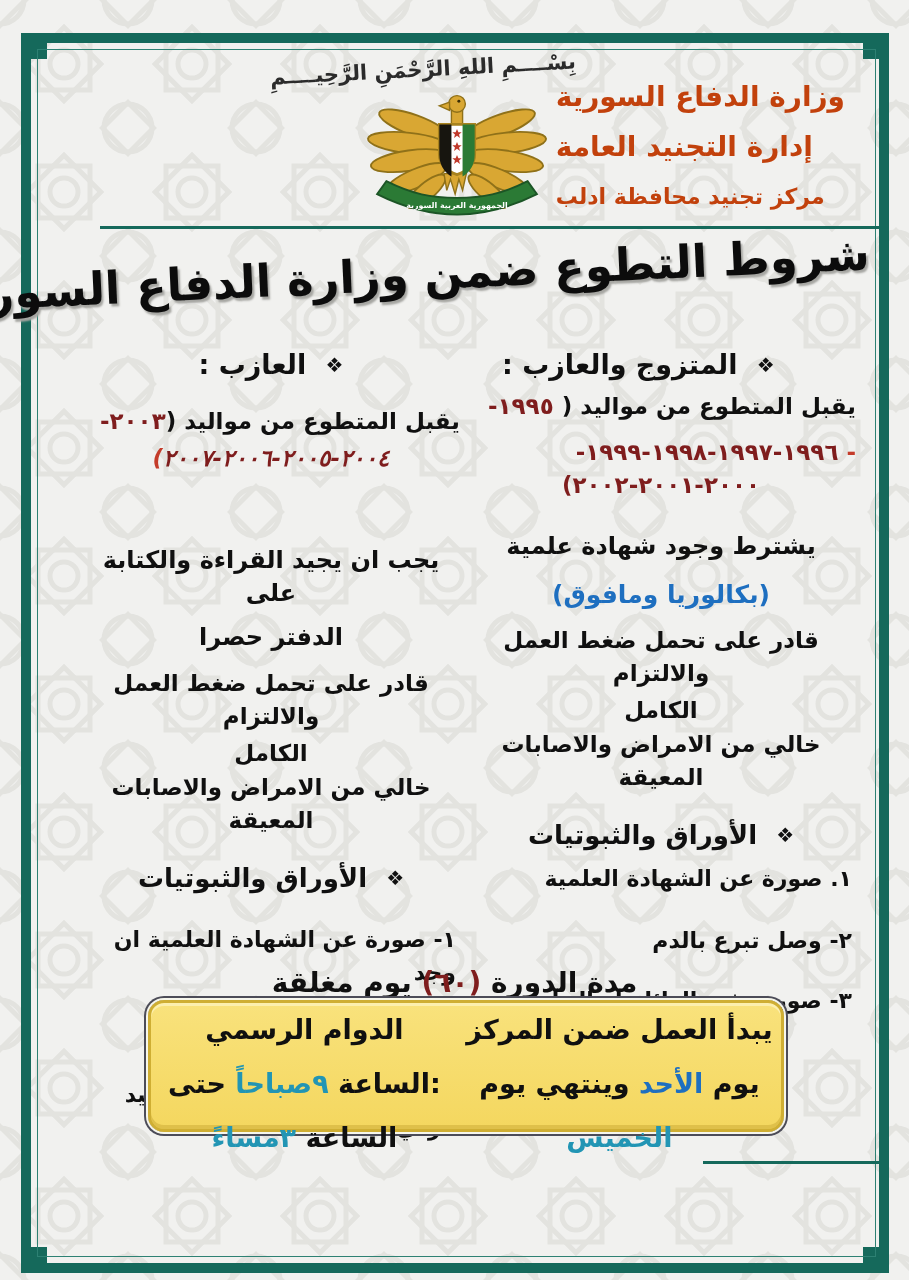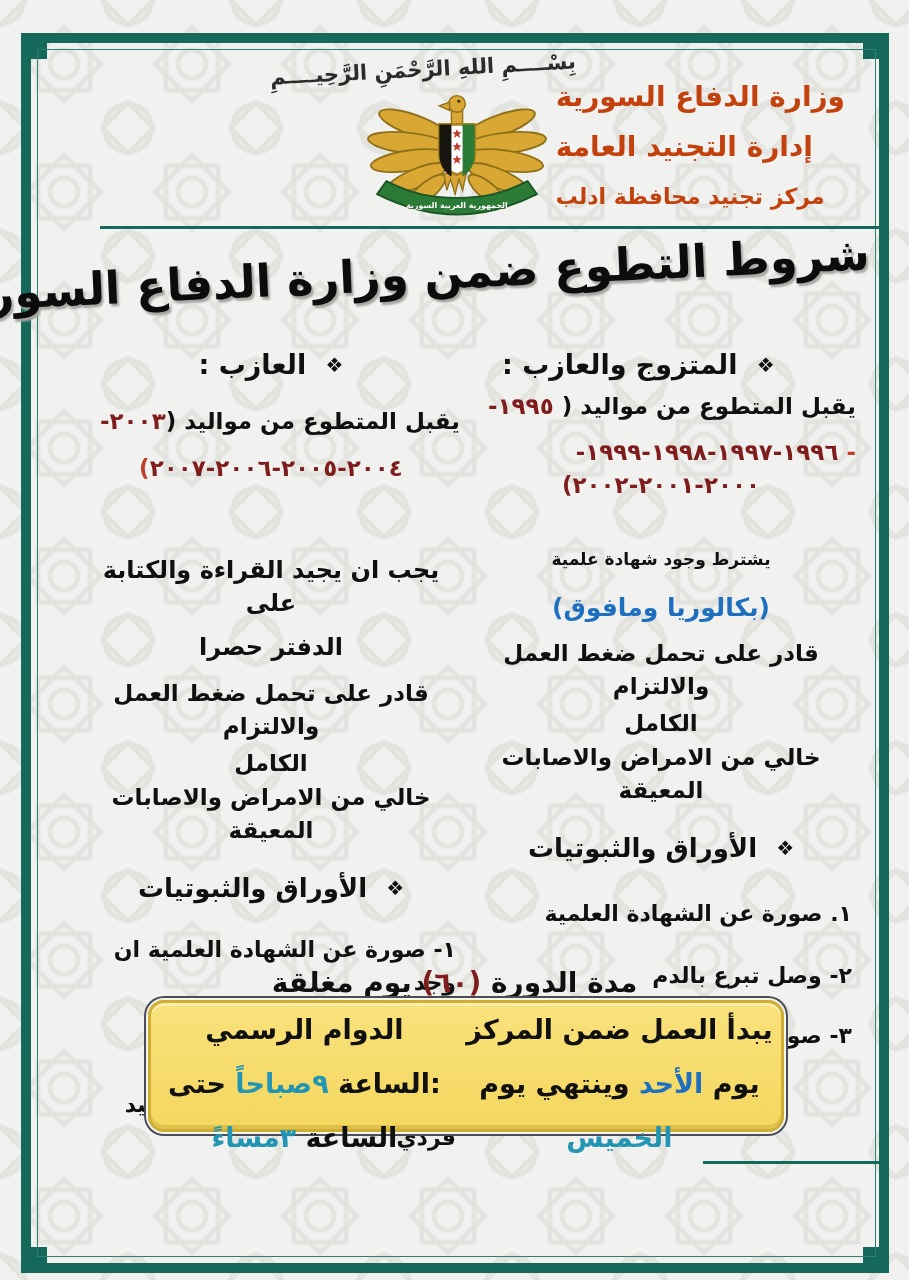--- a/index.html
+++ b/index.html
@@ -160,43 +160,43 @@
   </div>
   <div class="line al-right" style="margin-top:6px;">
     <span>يقبل المتطوع من مواليد ( </span><span class="blue">١٩٩٥-</span>
   </div>
   <div class="line al-right" style="margin-top:13px;">
     <span class="red">- </span><span class="blue">١٩٩٦-١٩٩٧-١٩٩٨-١٩٩٩-</span>
   </div>
   <div class="line" style="margin-top:0;">
     <span class="blue">٢٠٠٠-٢٠٠١-٢٠٠٢)</span>
   </div>
-  <div class="line" style="margin-top:41px;font-size:17px;">يشترط وجود شهادة علمية</div>
+  <div class="line" style="margin-top:28px;font-size:24px;">يشترط وجود شهادة علمية</div>
   <div class="line brightblue" style="margin-top:15px;font-size:25px;">(بكالوريا ومافوق)</div>
   <div class="line" style="margin-top:13px;">قادر على تحمل ضغط العمل والالتزام</div>
   <div class="line" style="margin-top:4px;">الكامل</div>
   <div class="line" style="margin-top:1px;">خالي من الامراض والاصابات المعيقة</div>
   <div class="line docs-heading" style="margin-top:25px;">
     <span class="bullet">❖</span>
     <span>الأوراق والثبوتيات</span>
   </div>
-  <div class="line doc" style="margin-top:30px;">١. صورة عن الشهادة العلمية</div>
+  <div class="line doc" style="margin-top:8px;">١. صورة عن الشهادة العلمية</div>
   <div class="line doc" style="margin-top:29px;">٢- وصل تبرع بالدم</div>
   <div class="line doc" style="margin-top:27px;">٣- صورة  دفتر العائلة او البيان</div>
 </div>
 
 <div class="col col-left">
   <div class="line heading">
     <span class="bullet">❖</span>
     <span>العازب :</span>
   </div>
   <div class="line al-right" style="margin-top:21px;">
     <span>يقبل المتطوع من مواليد (</span><span class="blue">٢٠٠٣-</span>
   </div>
-  <div class="line" style="margin-top:14px;">
+  <div class="line" style="margin-top:4px;font-style:italic;">
     <span class="blue">٢٠٠٤-٢٠٠٥-٢٠٠٦-٢٠٠٧</span><span class="red">)</span>
   </div>
   <div class="line" style="margin-top:69px;font-size:24px;">يجب ان يجيد القراءة والكتابة على</div>
   <div class="line" style="margin-top:11px;font-size:24px;">الدفتر حصرا</div>
   <div class="line" style="margin-top:13px;">قادر على تحمل ضغط العمل والالتزام</div>
   <div class="line" style="margin-top:4px;">الكامل</div>
   <div class="line" style="margin-top:1px;">خالي من الامراض والاصابات المعيقة</div>
   <div class="line docs-heading" style="margin-top:25px;">
     <span class="bullet">❖</span>
     <span>الأوراق والثبوتيات</span>

